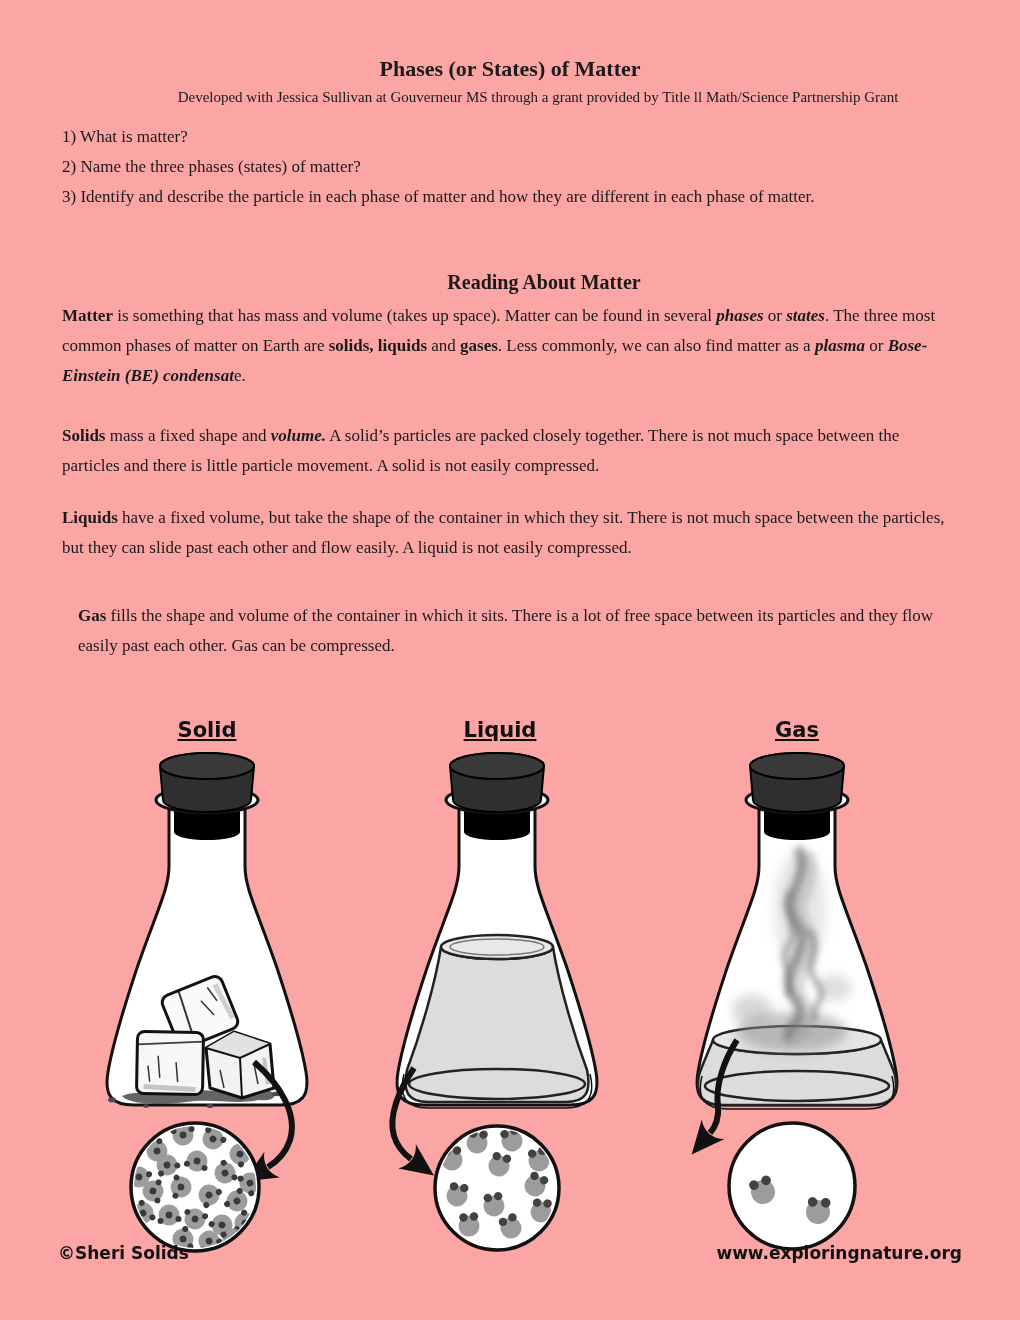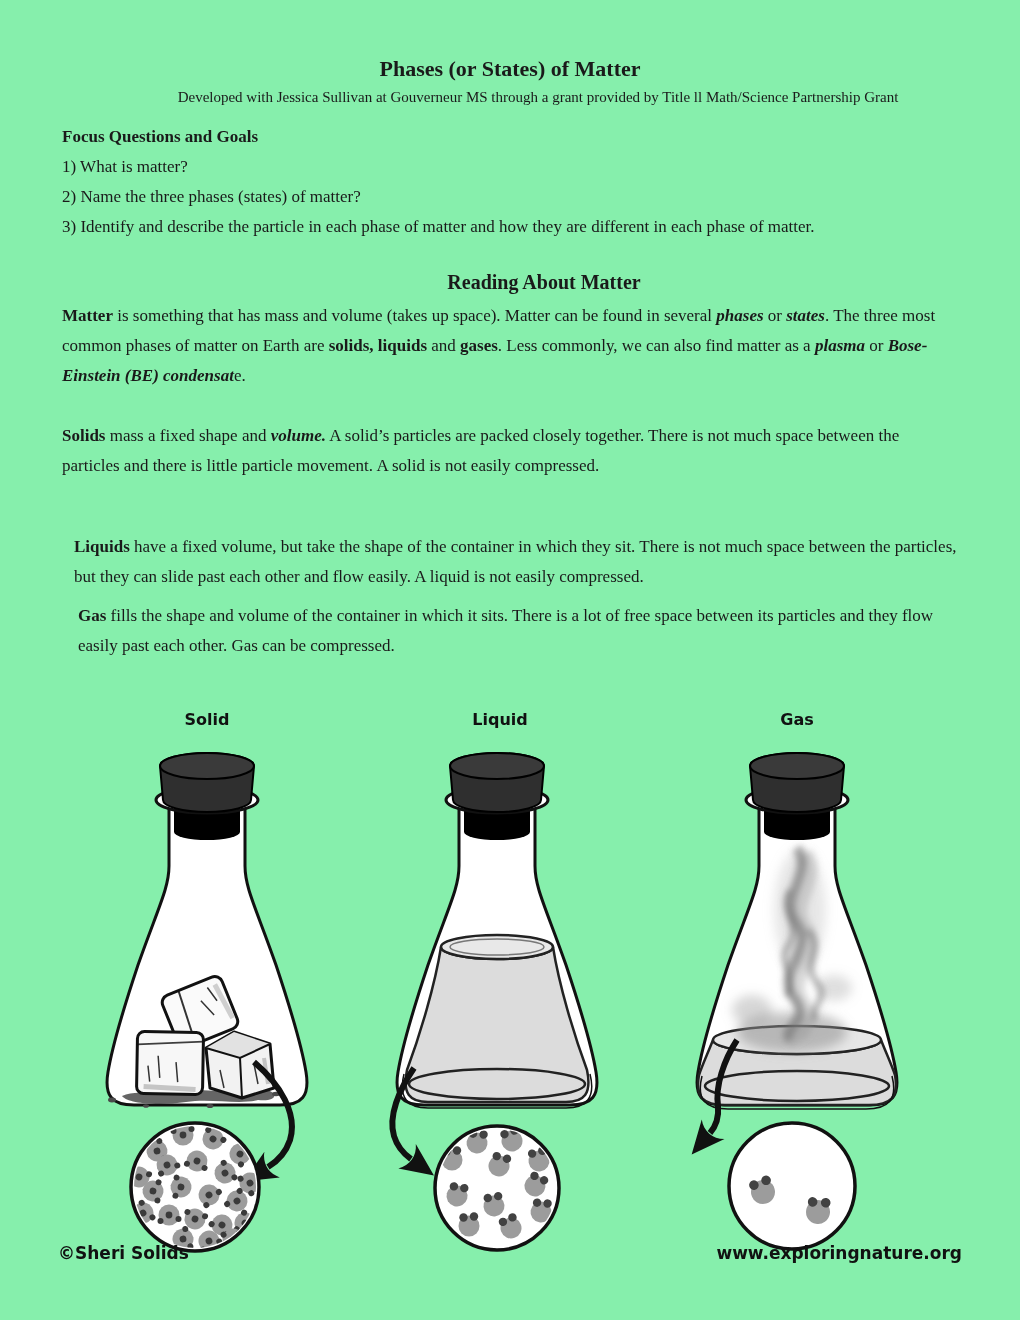--- a/index.html
+++ b/index.html
@@ -1,54 +1,53 @@
 <!DOCTYPE html>
 <html><head>
 <meta charset="utf-8">
 <style>
   html,body{margin:0;padding:0;background:#ffffff;}
-  .page{position:relative;width:1020px;height:1320px;background:#86efac;
+  .page{position:relative;width:1020px;height:1320px;background:#fca5a5;
         font-family:"Liberation Serif",serif;color:#1a1a1a;overflow:hidden;}
   .page-title{position:absolute;top:56px;left:0;width:100%;text-align:center;
         font-size:22px;font-weight:bold;}
   .page-subtitle{position:absolute;top:89px;left:0;width:100%;text-align:center;
         font-size:15px;margin-left:28px;}
   .focus-block{position:absolute;top:122px;left:62px;width:900px;
         font-size:17px;line-height:30px;}
   .focus-heading{font-weight:bold;}
   .reading-heading{position:absolute;top:271px;left:0;width:100%;text-align:center;
         font-size:20px;font-weight:bold;padding-left:34px;}
   .para{position:absolute;left:62px;width:898px;font-size:17px;line-height:30px;margin:0;}
   .p-intro{top:301px;}
   .p-solids{top:421px;}
-  .p-liquids{top:532px;margin-left:12px;}
+  .p-liquids{top:503px;}
   .p-gas{top:601px;margin-left:16px;}
   .bi{font-weight:bold;font-style:italic;text-align:center;}
   .figure{position:absolute;top:690px;left:0;width:1020px;height:630px;}
-  .fig-label{position:absolute;top:20px;transform:translateX(-50%);
-        font-family:"DejaVu Sans",sans-serif;font-weight:bold;font-size:16px;color:#111;}
+  .fig-label{position:absolute;top:28px;transform:translateX(-50%);
+        font-family:"DejaVu Sans",sans-serif;font-weight:bold;font-size:21px;color:#111;text-decoration:underline;}
   .lbl-solid{left:207px;}
   .lbl-liquid{left:500px;}
   .lbl-gas{left:797px;}
   .fig-svg{position:absolute;top:0;left:0;}
   .credit{position:absolute;top:1243px;left:58px;
         font-family:"DejaVu Sans",sans-serif;font-weight:bold;font-size:17px;color:#111;}
   .website{position:absolute;top:1243px;right:58px;
         font-family:"DejaVu Sans",sans-serif;font-weight:bold;font-size:17px;color:#111;text-align:right;}
 </style>
 </head>
 <body>
 
 <div class="page">
 
   <div class="page-title">Phases (or States) of Matter</div>
   <div class="page-subtitle">Developed with Jessica  Sullivan at Gouverneur MS through a grant provided by Title ll Math/Science Partnership Grant</div>
 
   <div class="focus-block">
-    <div class="focus-heading">Focus Questions and Goals</div>
     <div>1) What is matter?</div>
     <div>2) Name the three phases (states) of matter?</div>
     <div>3) Identify and describe the particle in each phase of matter and how they are different in each phase of matter.</div>
   </div>
 
   <div class="reading-heading">Reading About Matter</div>
 
   <p class="para p-intro"><b>Matter</b><span> is something that has mass and volume (takes up space). Matter can be found in several </span><span class="bi">phases</span><span> or </span><span class="bi">states</span><span>. The three most common phases of matter on Earth are </span><b>solids, liquids</b><span> and </span><b>gases</b><span>. Less commonly, we can also find matter as a </span><span class="bi">plasma</span><span> or </span><span class="bi">Bose-Einstein (BE) condensat</span><span>e.</span></p>
 
   <p class="para p-solids"><b>Solids</b><span> mass a fixed shape and </span><span class="bi">volume.</span><span> A solid’s particles are packed closely together. There is not much space between the particles and there is little particle movement. A solid is not easily compressed.</span></p>

